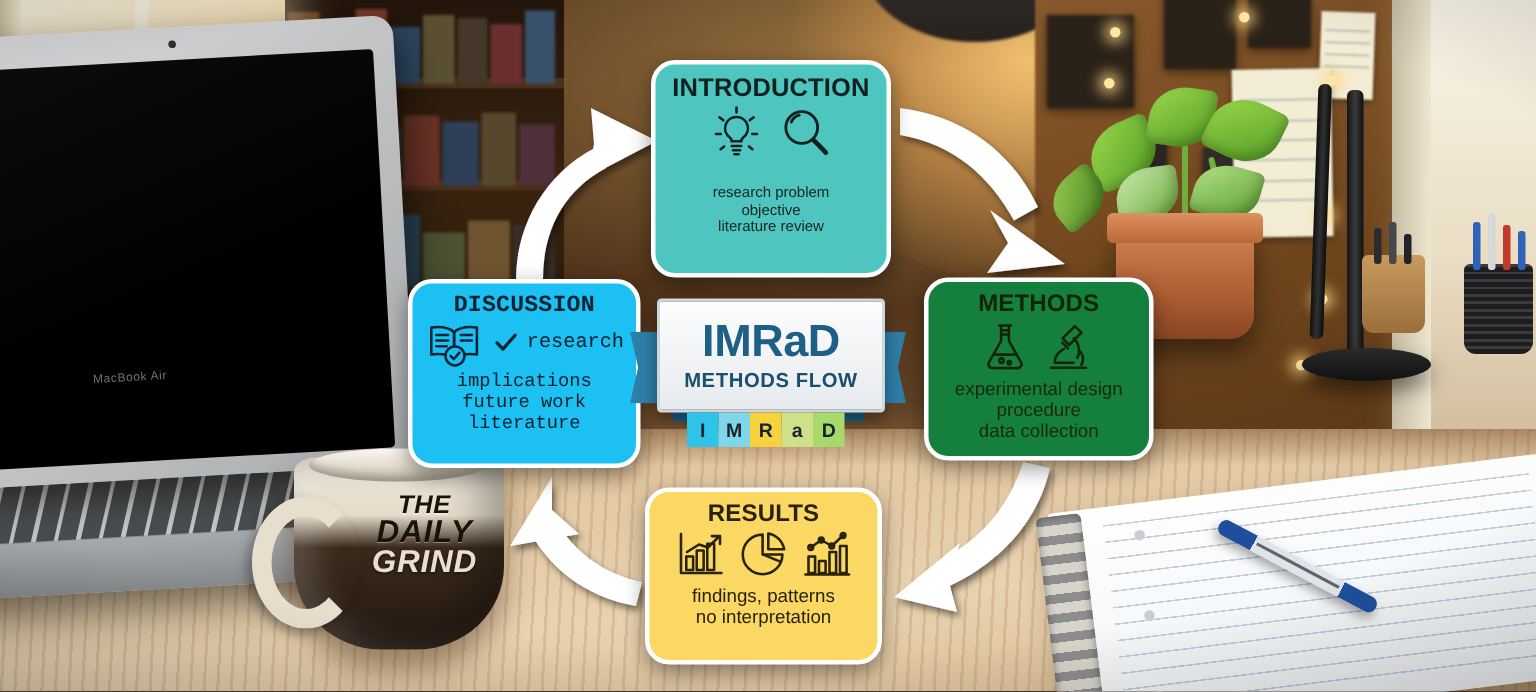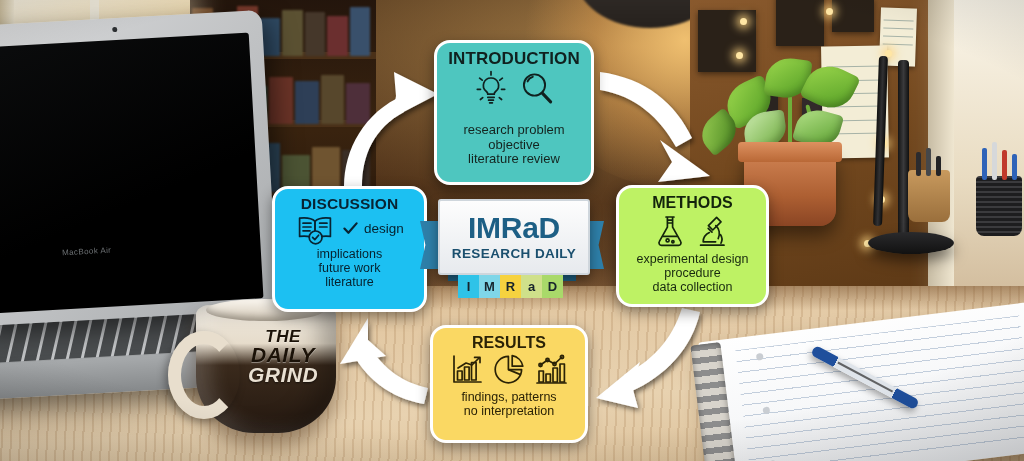--- a/index.html
+++ b/index.html
@@ -175,31 +175,31 @@
     color:#10211f;
     box-sizing:border-box;
     padding:7px 8px 20px;
   }
   .node .ttl{font-weight:bold;letter-spacing:.1px;line-height:1.02;}
   .node .sub{line-height:1.12;}
   .node .icons{display:flex;justify-content:center;align-items:center;gap:9px;margin:2px 0 3px;}
 
   #node-intro{left:434px;top:40px;width:160px;height:145px;background:#4ec6bf;}
   #node-intro .ttl{font-size:17px;color:#10211f;}
-  #node-intro .sub{font-size:13px;color:#14241f;margin-top:14px;}
+  #node-intro .sub{font-size:10px;color:#14241f;margin-top:14px;}
 
   #node-methods{left:616px;top:185px;width:153px;height:122px;background:#adda6d;}
   #node-methods .ttl{font-size:16px;color:#13240c;}
   #node-methods .sub{font-size:12.5px;color:#17280f;}
 
   #node-results{left:430px;top:325px;width:158px;height:118px;background:#fad863;}
   #node-results .ttl{font-size:16px;color:#2a2206;}
   #node-results .sub{font-size:12.5px;color:#2a2206;}
 
-  #node-discussion{left:272px;top:186px;width:155px;height:126px;background:#1cc0f2;}
+  #node-discussion{left:272px;top:186px;width:155px;height:126px;background:#1cc0f2;font-family:Liberation Mono, monospace;}
   #node-discussion .ttl{font-size:15.5px;color:#082433;}
   #node-discussion .sub{font-size:12.5px;color:#06212e;}
   #node-discussion .insight-row{display:flex;align-items:center;justify-content:center;gap:5px;margin:0 0 1px;}
   #node-discussion .insight-row .lbl{font-size:13.5px;color:#06212e;}
 
   
   #center{position:absolute;left:424px;top:197px;width:176px;height:108px;}
   .ribbon-l,.ribbon-r{position:absolute;top:24px;width:30px;height:48px;background:#2e7fa8;}
   .ribbon-l{left:-4px;clip-path:polygon(0 0,100% 0,100% 100%,0 100%,18% 50%);}
   .ribbon-r{right:-4px;clip-path:polygon(0 0,100% 0,82% 50%,100% 100%,0 100%);}
@@ -418,21 +418,21 @@
         </g>
       </svg>
     </div>
     <div class="sub">
       <div>research problem</div>
       <div>objective</div>
       <div>literature review</div>
     </div>
   </div>
 
-  <div class="node" id="node-methods" style="background: #bef264;">
+  <div class="node" id="node-methods" style="background: #15803d;">
     <div class="ttl">METHODS</div>
     <div class="icons">
       <svg class="svgicon" width="32" height="36" viewBox="0 0 32 36">
         <g fill="none" stroke="#13240c" stroke-width="1.7" stroke-linecap="round" stroke-linejoin="round">
           <path d="M12 4h8M13.4 4v10.2L5.4 28.4a2.6 2.6 0 0 0 2.2 4h16.8a2.6 2.6 0 0 0 2.2-4L18.6 14.2V4"></path>
           <path d="M9.3 23.4h13.4"></path>
           <circle cx="13.6" cy="27.4" r="1.5"></circle>
             <circle cx="18.9" cy="28.8" r="1.1"></circle>
           <path d="M14.2 7.2h3.6M14.2 10h3.6"></path>
         </g>
@@ -506,37 +506,37 @@
           <path d="M20 9.4c3-3 8.4-4 15.4-3.2v18.2c-7-0.8-12.4 0.2-15.4 3.2z"></path>
           <path d="M20 9.4v18.2"></path>
           <path d="M8 11.2h8M8 15h8M8 18.8h7M24.6 11.2h7.4M24.6 15h7.4"></path>
           <circle cx="20.6" cy="25.4" r="6.4" fill="#1cc0f2"></circle>
           <path d="M17.6 25.4 19.8 27.6 23.6 23.2"></path>
         </g>
       </svg>
       <svg class="svgicon" width="17" height="17" viewBox="0 0 17 17">
         <path d="M2.4 8.6 6.4 12.8 14.6 3.4" fill="none" stroke="#082433" stroke-width="2.2" stroke-linecap="round" stroke-linejoin="round"></path>
       </svg>
-      <span class="lbl">design</span>
+      <span class="lbl">research</span>
     </div>
     <div class="sub">
       <div>implications</div>
       <div>future work</div>
       <div>literature</div>
     </div>
   </div>
 
   <div id="center">
     <div class="ribbon-l"></div>
     <div class="ribbon-r"></div>
     <div class="ribbon-tail l"></div>
     <div class="ribbon-tail r"></div>
     <div class="plaque">
       <div class="big">IMRaD</div>
-      <div class="small">RESEARCH DAILY</div>
+      <div class="small">METHODS FLOW</div>
     </div>
     <div class="chips">
       <div class="chip" style="background: rgb(47, 195, 232);">I</div>
       <div class="chip" style="background: rgb(127, 214, 232);">M</div>
       <div class="chip" style="background: rgb(246, 210, 63);">R</div>
       <div class="chip" style="background: rgb(207, 224, 138);">a</div>
       <div class="chip" style="background: rgb(169, 217, 106);">D</div>
     </div>
   </div>
 

